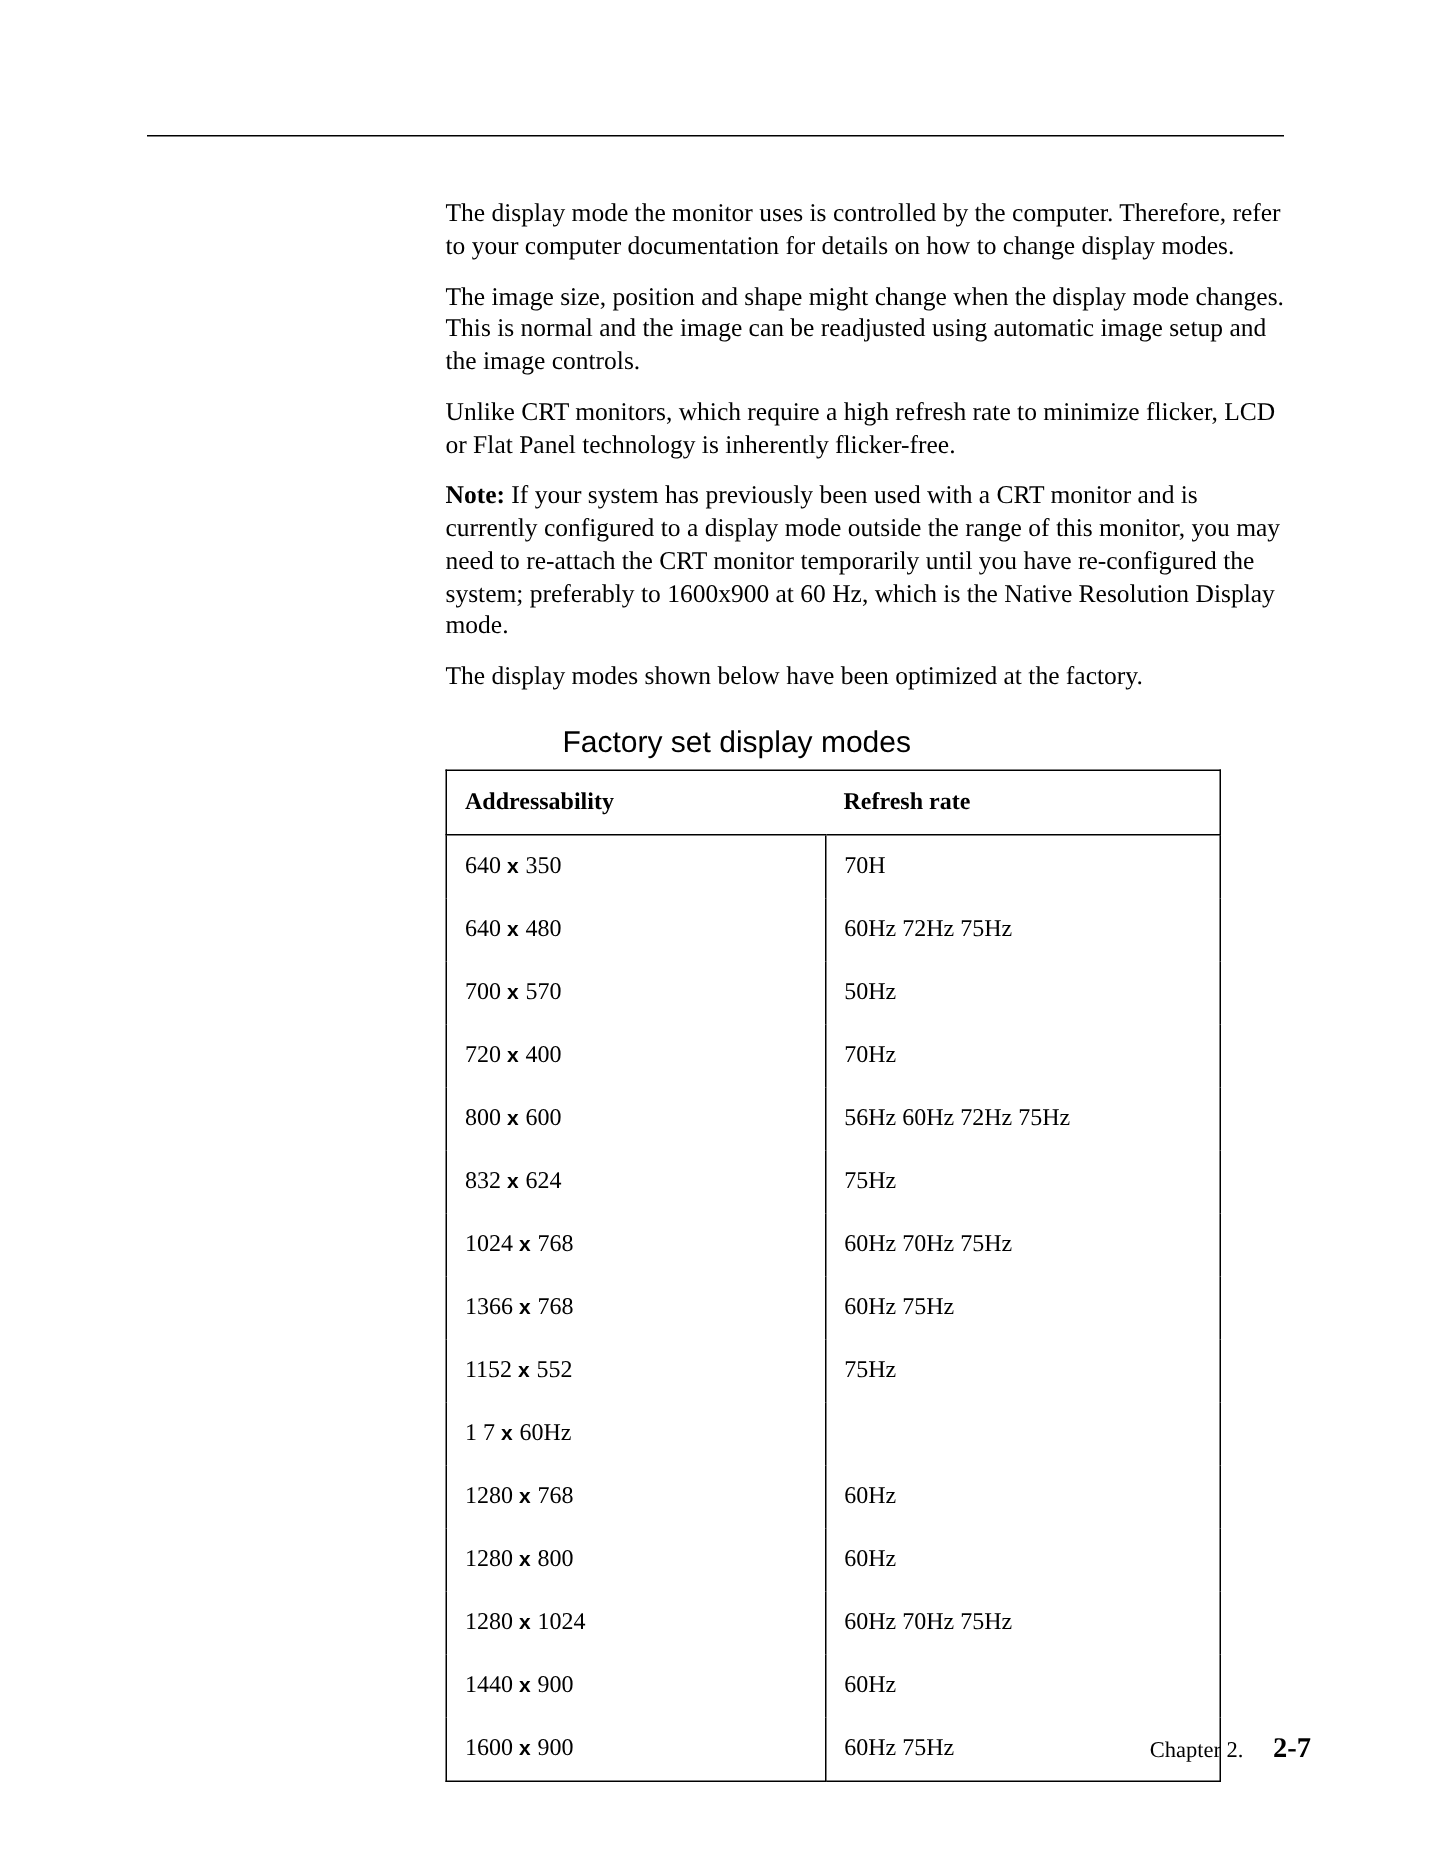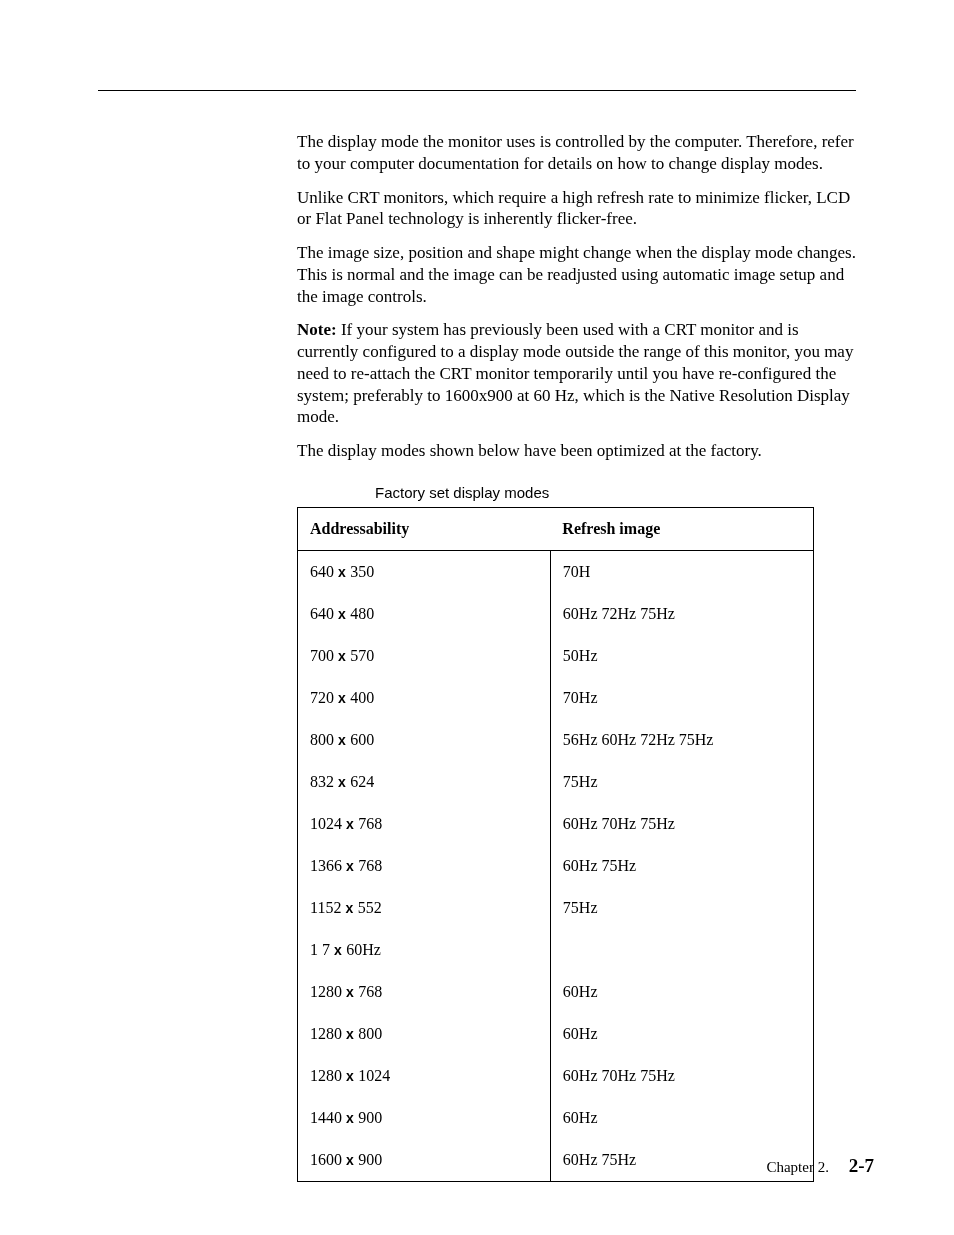--- a/index.html
+++ b/index.html
@@ -29,21 +29,21 @@
   .para {
     font-size: 17px;
     line-height: 1.28;
     margin: 0 0 12px 0;
   }
   .note-label {
     font-weight: bold;
   }
   .table-caption {
     font-family: Arial, Helvetica, sans-serif;
-    font-size: 15px;
+    font-size: 20px;
     text-align: left;
     margin: 22px 0 6px 78px;
   }
   table.modes {
     border-collapse: collapse;
     width: 517px;
     table-layout: fixed;
     margin-left: 0;
   }
   table.modes th, table.modes td {
@@ -96,38 +96,38 @@
 </style>
 </head>
 <body>
 
 <div class="page">
   <hr class="rule">
 
   <div class="content">
 
     <p class="para">The display mode the monitor uses is controlled by the computer. Therefore, refer to your computer documentation for details on how to change display modes.</p>
+    <p class="para">The image size, position and shape might change when the display mode changes. This is normal and the image can be readjusted using automatic image setup and the image controls.</p>
     <p class="para">Unlike CRT monitors, which require a high refresh rate to minimize flicker, LCD or Flat Panel technology is inherently flicker-free.</p>
-    <p class="para">The image size, position and shape might change when the display mode changes. This is normal and the image can be readjusted using automatic image setup and the image controls.</p>
     <p class="para">
       <span class="note-label">Note:</span><span>  If your system has previously been used with a CRT monitor and is currently configured to a display mode outside the range of this monitor, you may need to re-attach the CRT monitor temporarily until you have re-configured the system; preferably to 1600x900 at 60 Hz, which is the Native Resolution Display mode.</span>
     </p>
     <p class="para">The display modes shown below have been optimized at the factory.</p>
 
     <div class="table-caption">Factory set display modes</div>
 
     <table class="modes">
       <colgroup>
         <col class="col-a">
           <col class="col-b">
       </colgroup>
       <thead>
         <tr class="header-row">
           <th>Addressability</th>
-          <th>Refresh image</th>
+          <th>Refresh rate</th>
         </tr>
       </thead>
       <tbody id="modes-body">
           <tr>
             <td><span>640 </span><span class="x">x</span><span> 350</span></td>
             <td>70H</td>
           </tr>
           <tr>
             <td><span>640 </span><span class="x">x</span><span> 480</span></td>
             <td>60Hz  72Hz  75Hz</td>

